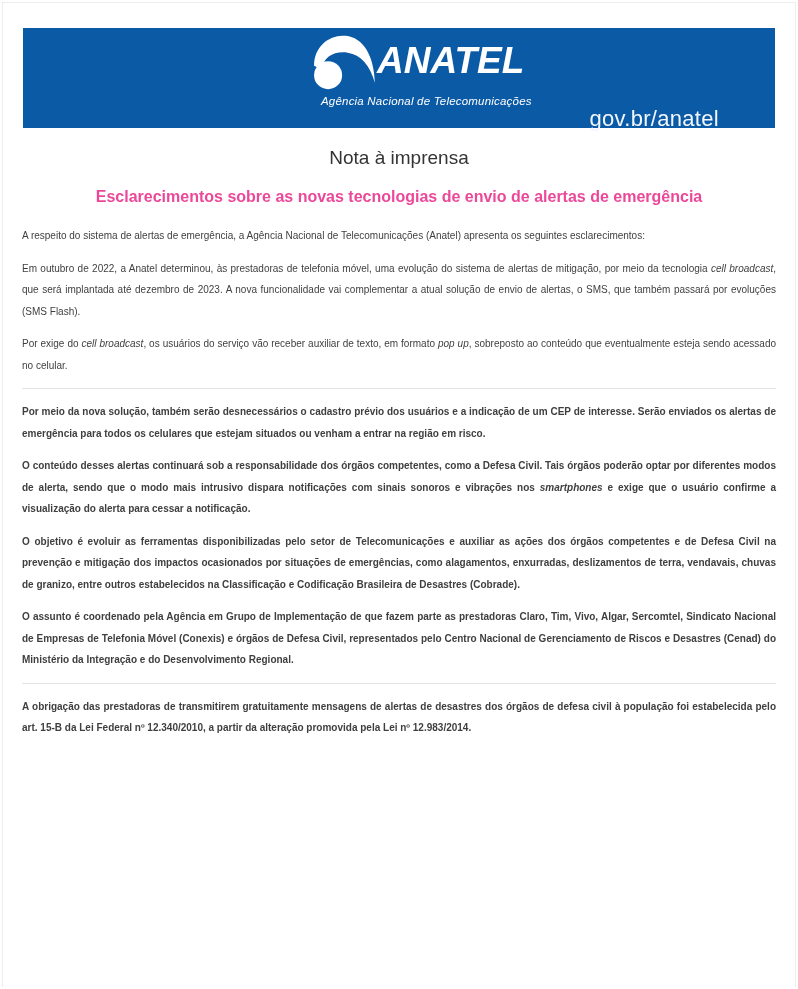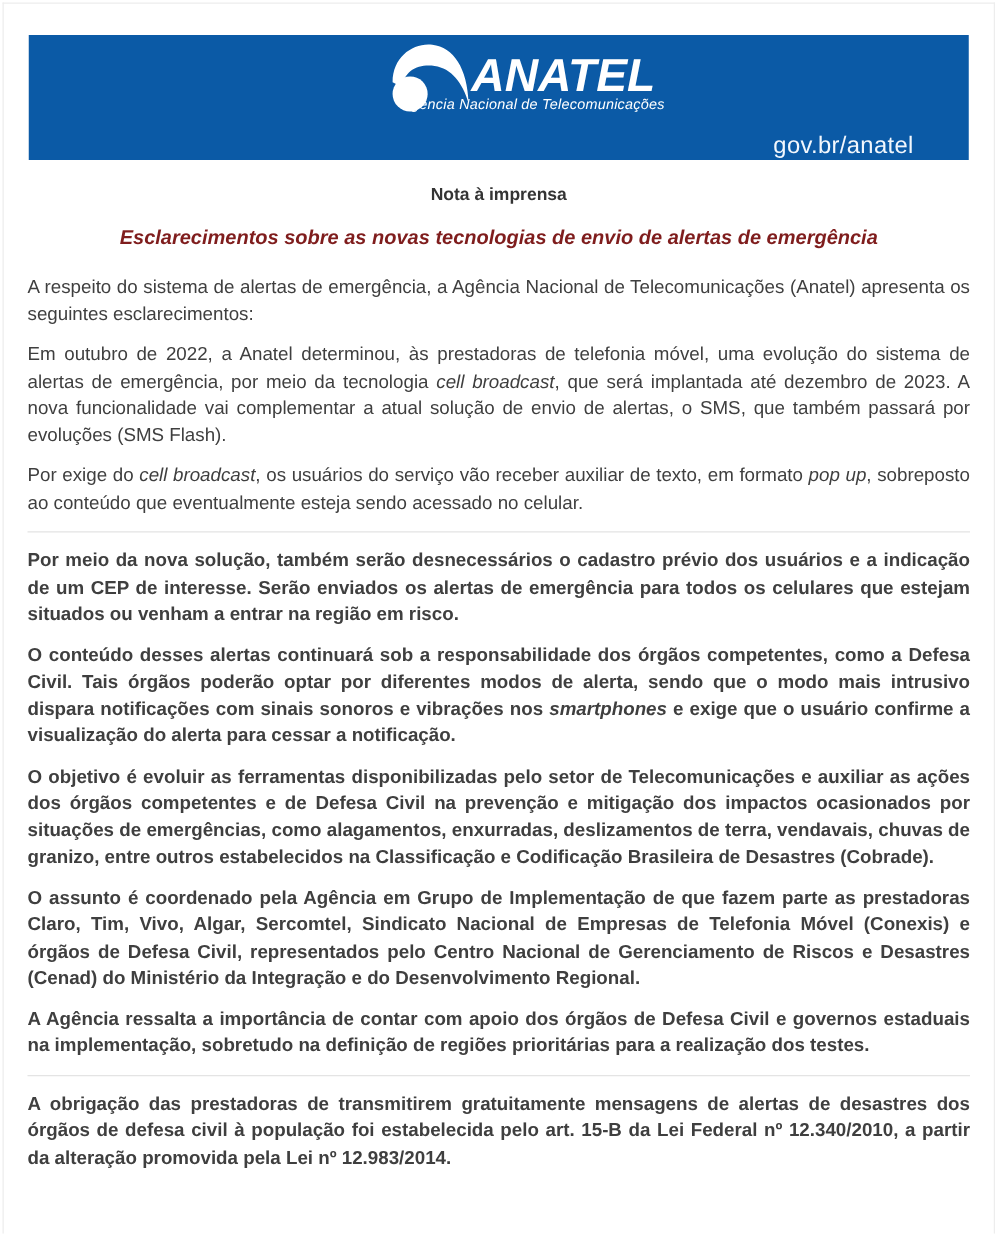--- a/index.html
+++ b/index.html
@@ -34,57 +34,56 @@
     margin-top: 6px;
     flex: 0 0 auto;
   }
   .logo-mark { position: absolute; left: 0; top: 0; width: 66px; height: 58px; }
   .logo-name {
     position: absolute; left: 66px; top: 8px;
     font-size: 37px; font-weight: bold; font-style: italic;
     letter-spacing: 0px; color: #ffffff; line-height: 1;
   }
   .logo-tagline {
-    position: absolute; left: 10px; top: 44px;
+    position: absolute; left: 10px; top: 61px;
     font-size: 11.5px; font-style: italic; color: #ffffff;
     white-space: nowrap; letter-spacing: 0.2px;
   }
   .gov-url {
     margin-left: auto;
-    margin-right: 44px;
+    margin-right: 56px;
     align-self: flex-end;
     margin-bottom: 13px;
-    font-size: 19px;
+    font-size: 22px;
     color: #f2f7fd;
     letter-spacing: 0.3px;
     text-decoration: none;
   }
   
   .doc-title {
     margin-top: 19px;
     text-align: center;
-    font-size: 14px;
-    font-weight: bold;
+    font-size: 19px;
+    font-weight: normal;
     color: #343434;
   }
   .doc-subtitle {
     margin-top: 19px;
     text-align: center;
     font-size: 16px;
-    font-style: italic;
-    color: #7f1d1d;
+    color: #ec4899;
   }
   
   .content { padding: 0 19px; margin-top: 19px; }
   .section { border-bottom: 1px solid #e4e4e4; padding-bottom: 1px; }
   .section:first-child { padding-top: 0; }
   .section + .section { padding-top: 12px; font-weight: bold; }
   .section:last-child { border-bottom: 0; }
   .para {
-    font-size: 15px;
+    font-size: 10px;
     line-height: 21.5px;
     text-align: justify;
     color: #3f3f3f;
     margin: 0 0 11px 0;
   }
   .para i { font-style: italic; }
 </style>
 </head>
 <body>
 
@@ -103,28 +102,27 @@
     </div>
     <a class="gov-url" href="#">gov.br/anatel</a>
   </header>
 
   <h1 class="doc-title">Nota à imprensa</h1>
   <h2 class="doc-subtitle">Esclarecimentos sobre as novas tecnologias de envio de alertas de emergência</h2>
 
   <main class="content">
     <section class="section">
         <p class="para"><span>A respeito do sistema de alertas de emergência, a Agência Nacional de Telecomunicações (Anatel) apresenta os seguintes esclarecimentos:</span></p>
-        <p class="para"><span>Em outubro de 2022, a Anatel determinou, às prestadoras de telefonia móvel, uma evolução do sistema de alertas de emergência, por meio da tecnologia </span><i>cell broadcast</i><span>, que será implantada até dezembro de 2023. A nova funcionalidade vai complementar a atual solução de envio de alertas, o SMS, que também passará por evoluções (SMS Flash).</span></p>
+        <p class="para"><span>Em outubro de 2022, a Anatel determinou, às prestadoras de telefonia móvel, uma evolução do sistema de alertas de mitigação, por meio da tecnologia </span><i>cell broadcast</i><span>, que será implantada até dezembro de 2023. A nova funcionalidade vai complementar a atual solução de envio de alertas, o SMS, que também passará por evoluções (SMS Flash).</span></p>
         <p class="para"><span>Por exige do </span><i>cell broadcast</i><span>, os usuários do serviço vão receber auxiliar de texto, em formato </span><i>pop up</i><span>, sobreposto ao conteúdo que eventualmente esteja sendo acessado no celular.</span></p>
       </section>
     <section class="section">
         <p class="para"><span>Por meio da nova solução, também serão desnecessários o cadastro prévio dos usuários e a indicação de um CEP de interesse. Serão enviados os alertas de emergência para todos os celulares que estejam situados ou venham a entrar na região em risco.</span></p>
         <p class="para"><span>O conteúdo desses alertas continuará sob a responsabilidade dos órgãos competentes, como a Defesa Civil. Tais órgãos poderão optar por diferentes modos de alerta, sendo que o modo mais intrusivo dispara notificações com sinais sonoros e vibrações nos </span><i>smartphones</i><span> e exige que o usuário confirme a visualização do alerta para cessar a notificação.</span></p>
         <p class="para"><span>O objetivo é evoluir as ferramentas disponibilizadas pelo setor de Telecomunicações e auxiliar as ações dos órgãos competentes e de Defesa Civil na prevenção e mitigação dos impactos ocasionados por situações de emergências, como alagamentos, enxurradas, deslizamentos de terra, vendavais, chuvas de granizo, entre outros estabelecidos na Classificação e Codificação Brasileira de Desastres (Cobrade).</span></p>
         <p class="para"><span>O assunto é coordenado pela Agência em Grupo de Implementação de que fazem parte as prestadoras Claro, Tim, Vivo, Algar, Sercomtel, Sindicato Nacional de Empresas de Telefonia Móvel (Conexis) e órgãos de Defesa Civil, representados pelo Centro Nacional de Gerenciamento de Riscos e Desastres (Cenad) do Ministério da Integração e do Desenvolvimento Regional.</span></p>
-        <p class="para"><span>A Agência ressalta a importância de contar com apoio dos órgãos de Defesa Civil e governos estaduais na implementação, sobretudo na definição de regiões prioritárias para a realização dos testes.</span></p>
       </section>
     <section class="section">
         <p class="para"><span>A obrigação das prestadoras de transmitirem gratuitamente mensagens de alertas de desastres dos órgãos de defesa civil à população foi estabelecida pelo art. 15-B da Lei Federal nº 12.340/2010, a partir da alteração promovida pela Lei nº 12.983/2014.</span></p>
       </section>
   </main>
 
 </div>
 
 </body></html>

